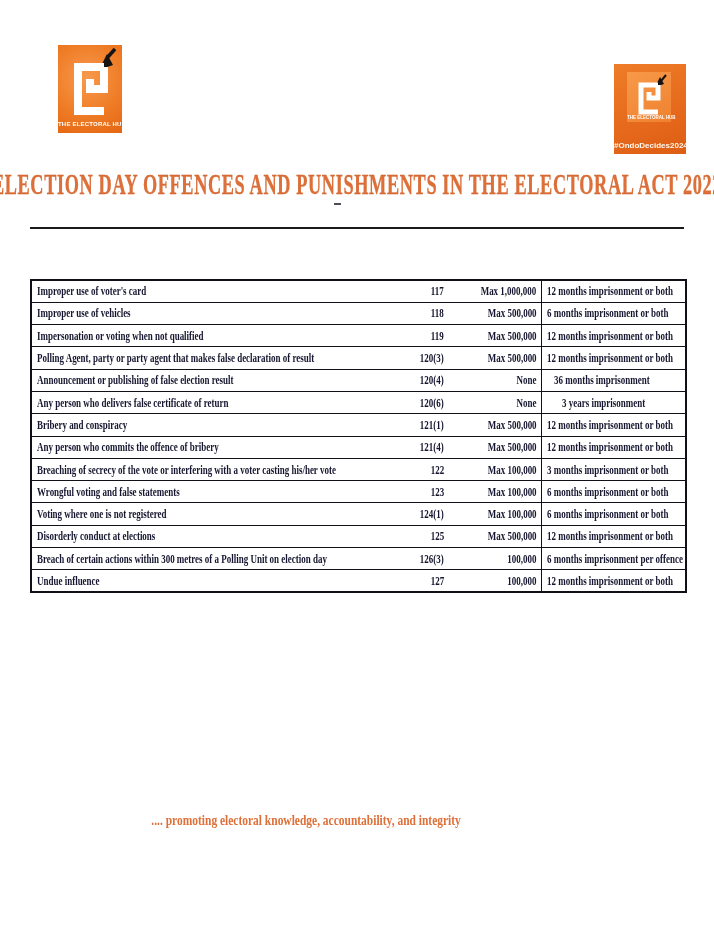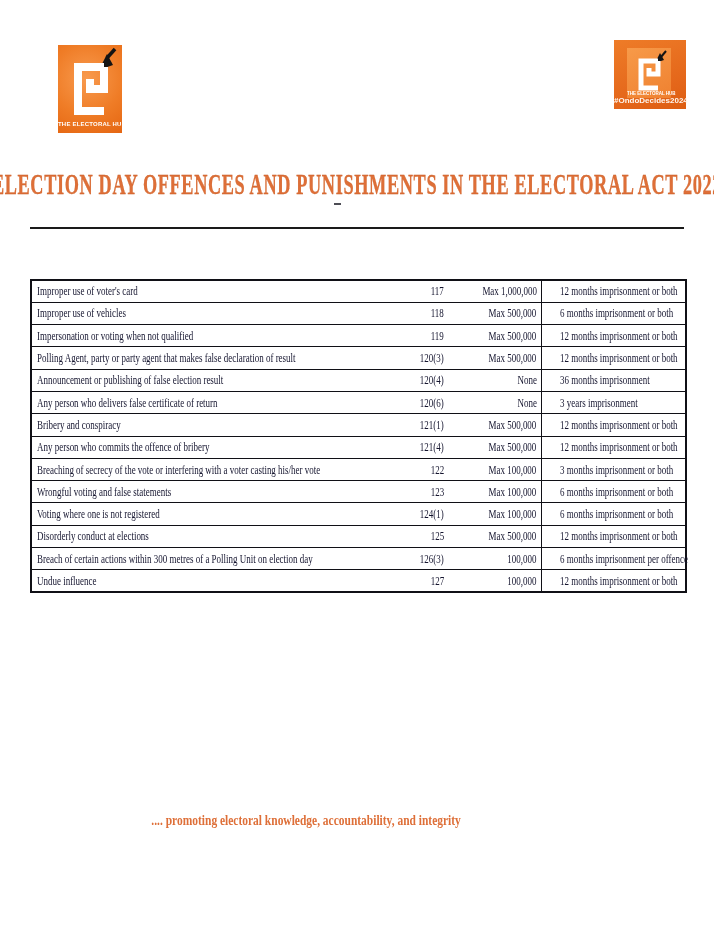--- a/index.html
+++ b/index.html
@@ -15,21 +15,21 @@
     background:radial-gradient(circle at 45% 38%, #f89a4e 0%, #ef7c26 55%, #e56612 100%);
     border:1px solid #e0processing6a1a;
   }
   .logo-left svg { position:absolute; left:0; top:0; }
   .brand-small {
     position:absolute; left:0; right:0; bottom:6px; text-align:center;
     font-family:"Liberation Sans", sans-serif; font-weight:bold;
     font-size:6px; color:#ffffff; letter-spacing:0.2px; white-space:nowrap;
   }
   .logo-right {
-    position:absolute; left:614px; top:40px; width:72px; height:69px;
+    position:absolute; left:614px; top:64px; width:72px; height:90px;
     background:linear-gradient(160deg, #ee7c28 0%, #e4661a 70%, #dd5e12 100%);
   }
   .logo-right .inner {
     position:absolute; left:13px; top:8px; width:44px; height:50px;
     background:linear-gradient(150deg, #f79a49 0%, #ef8130 100%);
   }
   .logo-right .inner svg { position:absolute; left:0; top:0; }
   .brand-tiny {
     position:absolute; left:0; right:0; bottom:2px; text-align:center;
     font-family:"Liberation Sans", sans-serif; font-weight:bold;
@@ -55,30 +55,31 @@
   .rule {
     position:absolute; left:30px; top:227px; width:654px; height:0;
     border-top:2px solid #1a1a1a;
   }
 
   
   table.offences {
     position:absolute; left:30px; top:279px; width:655px;
     border-collapse:collapse; table-layout:fixed;
     border:2px solid #101016;
+    font-weight:bold;
   }
   table.offences td {
     border-top:1.5px solid #101016;
     height:22.3px; vertical-align:middle;
     font-size:11.5px; color:#15152f; overflow:visible;
   }
   td.col-offence   { padding-left:5px; text-align:left; }
   td.col-section   { text-align:right; padding-right:2px; }
   td.col-fine      { text-align:right; padding-right:4px; }
-  td.col-punishment{ border-left:1.5px solid #101016; padding-left:18px; text-align:left;margin-left:16px; }
+  td.col-punishment{ border-left:1.5px solid #101016; padding-left:5px; text-align:center;margin-left:16px; }
   .squish { display:inline-block; white-space:nowrap; transform:scaleX(0.78); }
   .squish-l { transform-origin:left center; }
   .squish-r { transform-origin:right center; }
 
   
   .tagline-wrap { position:absolute; top:811px; left:0; width:612px; text-align:center; }
   .tagline {
     display:inline-block; white-space:nowrap;
     transform:scaleX(0.74); transform-origin:center;
     font-family:"Liberation Serif", serif; font-weight:bold;

